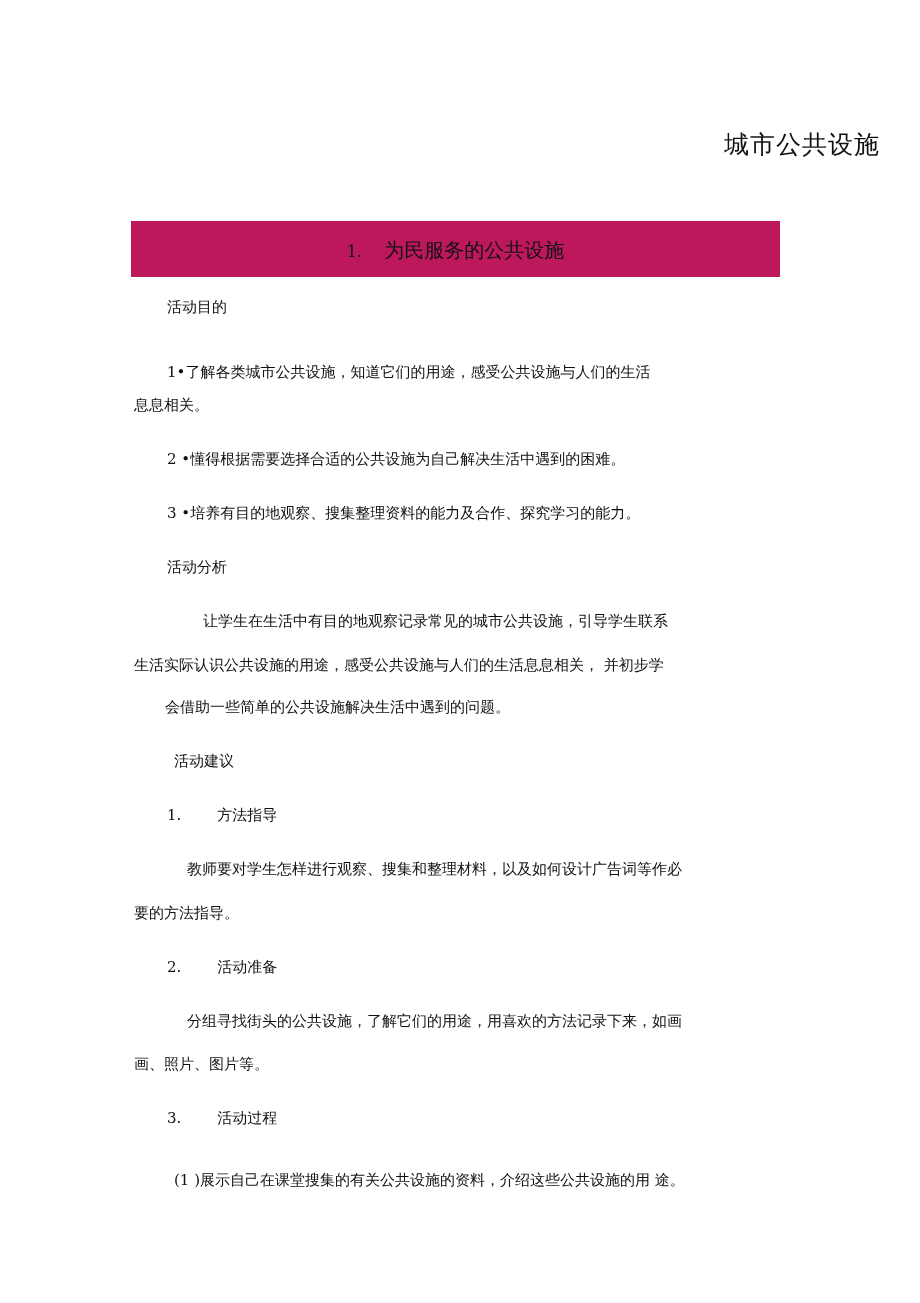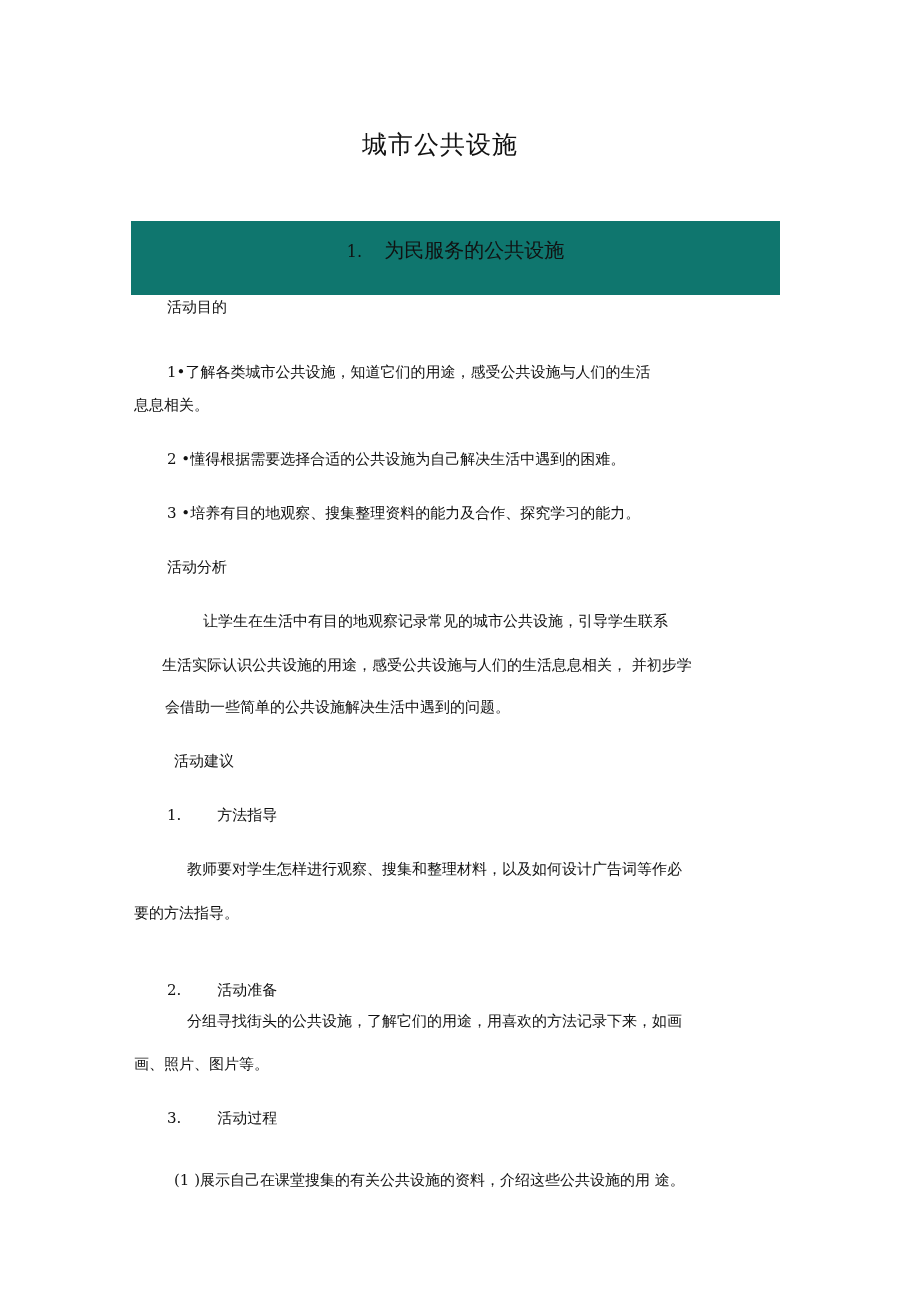--- a/index.html
+++ b/index.html
@@ -1,21 +1,21 @@
 <!DOCTYPE html>
 <html><head>
 <meta charset="utf-8">
 <style>
   html, body { margin:0; padding:0; background:#ffffff; }
   body { width:920px; height:1303px; position:relative; overflow:hidden;
          font-family:"DejaVu Serif","Liberation Serif",serif; color:#111; }
-  .title { position:absolute; top:128px; left:0; width:880px; text-align:center;
+  .title { position:absolute; top:128px; left:0; width:880px; text-align:right;
            font-size:25px; letter-spacing:1px; }
-  .banner { position:absolute; top:221px; left:131px; width:649px; height:74px;
-            background:#0f766e; }
+  .banner { position:absolute; top:221px; left:131px; width:649px; height:56px;
+            background:#be185d; }
   .banner-text { position:absolute; top:16px; left:0; width:100%; text-align:center; font-size:20px; }
   .banner-text .num { font-size:16px; margin-right:22px; }
   .line { position:absolute; font-size:15px; white-space:nowrap; line-height:20px; }
   .num-gap { display:inline-block; width:36px; }
 </style>
 </head>
 <body>
 
 <div class="title">城市公共设施</div>
 
@@ -26,27 +26,27 @@
 </div>
 
 <div class="line" style="top:297px;left:167px;">活动目的</div>
 <div class="line" style="top:352px;left:167px;margin-top:10px;">1•了解各类城市公共设施，知道它们的用途，感受公共设施与人们的生活</div>
 <div class="line" style="top:395px;left:134px;">息息相关。</div>
 <div class="line" style="top:449px;left:167px;">2 •懂得根据需要选择合适的公共设施为自己解决生活中遇到的困难。</div>
 <div class="line" style="top:503px;left:167px;">3 •培养有目的地观察、搜集整理资料的能力及合作、探究学习的能力。</div>
 
 <div class="line" style="top:557px;left:167px;">活动分析</div>
 <div class="line" style="top:611px;left:203px;font-family:Liberation Serif, serif;">让学生在生活中有目的地观察记录常见的城市公共设施，引导学生联系</div>
-<div class="line" style="top:655px;left:134px;margin-left:28px;">生活实际认识公共设施的用途，感受公共设施与人们的生活息息相关， 并初步学</div>
+<div class="line" style="top:655px;left:134px;">生活实际认识公共设施的用途，感受公共设施与人们的生活息息相关， 并初步学</div>
 <div class="line" style="top:697px;left:134px;margin-left:31px;">会借助一些简单的公共设施解决生活中遇到的问题。</div>
 
 <div class="line" style="top:751px;left:174px;">活动建议</div>
 
 <div class="line" style="top:805px;left:167px;"><span>1.</span><span class="num-gap"></span><span>方法指导</span></div>
 <div class="line" style="top:859px;left:187px;">教师要对学生怎样进行观察、搜集和整理材料，以及如何设计广告词等作必</div>
 <div class="line" style="top:903px;left:134px;">要的方法指导。</div>
 
-<div class="line" style="top:957px;left:167px;margin-top:23px;"><span>2.</span><span class="num-gap"></span><span>活动准备</span></div>
+<div class="line" style="top:957px;left:167px;"><span>2.</span><span class="num-gap"></span><span>活动准备</span></div>
 <div class="line" style="top:1011px;left:187px;">分组寻找街头的公共设施，了解它们的用途，用喜欢的方法记录下来，如画</div>
 <div class="line" style="top:1054px;left:134px;">画、照片、图片等。</div>
 
 <div class="line" style="top:1108px;left:167px;"><span>3.</span><span class="num-gap"></span><span>活动过程</span></div>
 <div class="line" style="top:1170px;left:174px;">(1 )展示自己在课堂搜集的有关公共设施的资料，介绍这些公共设施的用 途。</div>
 
 </body></html>

